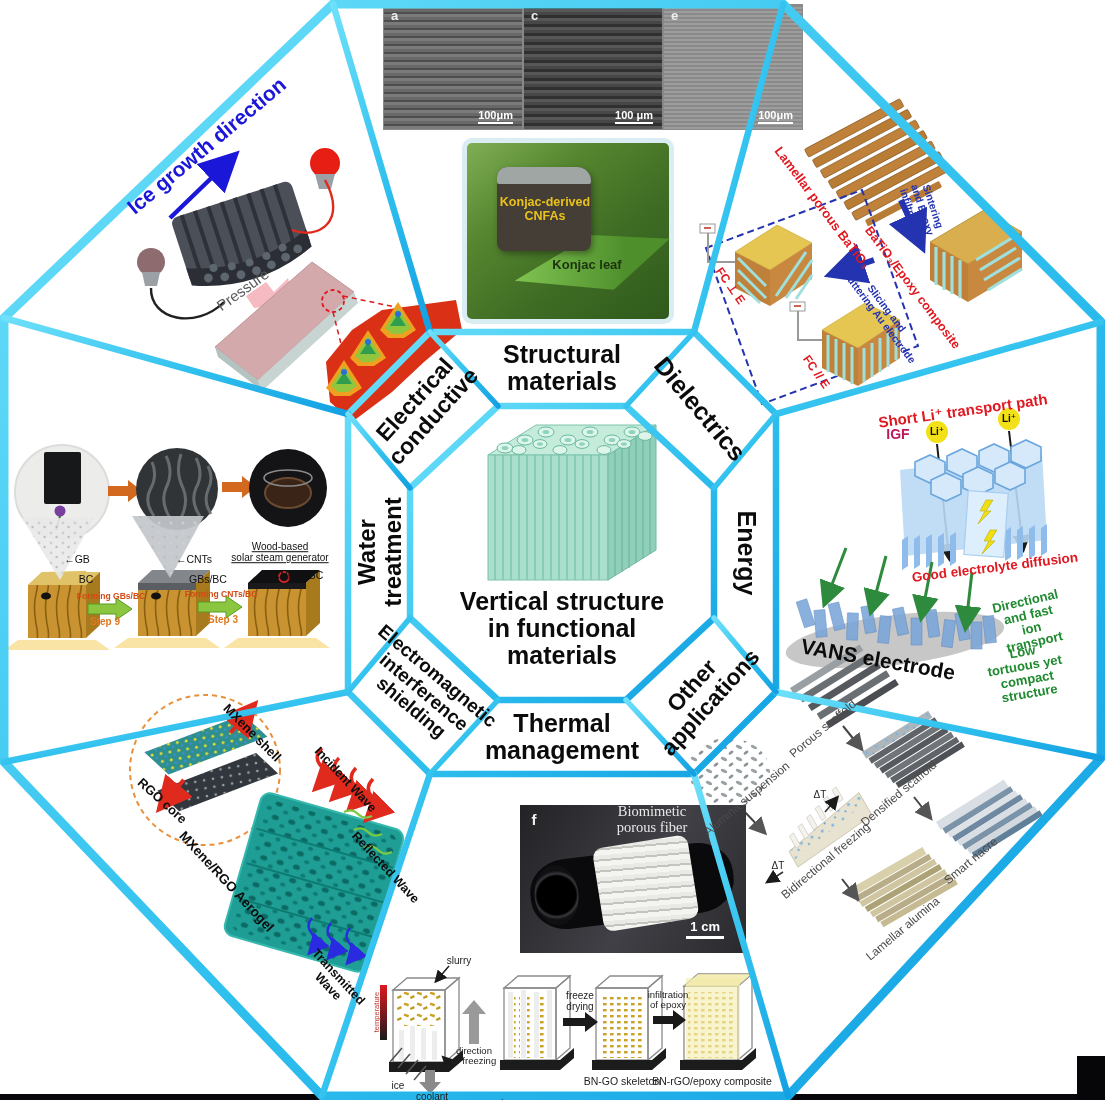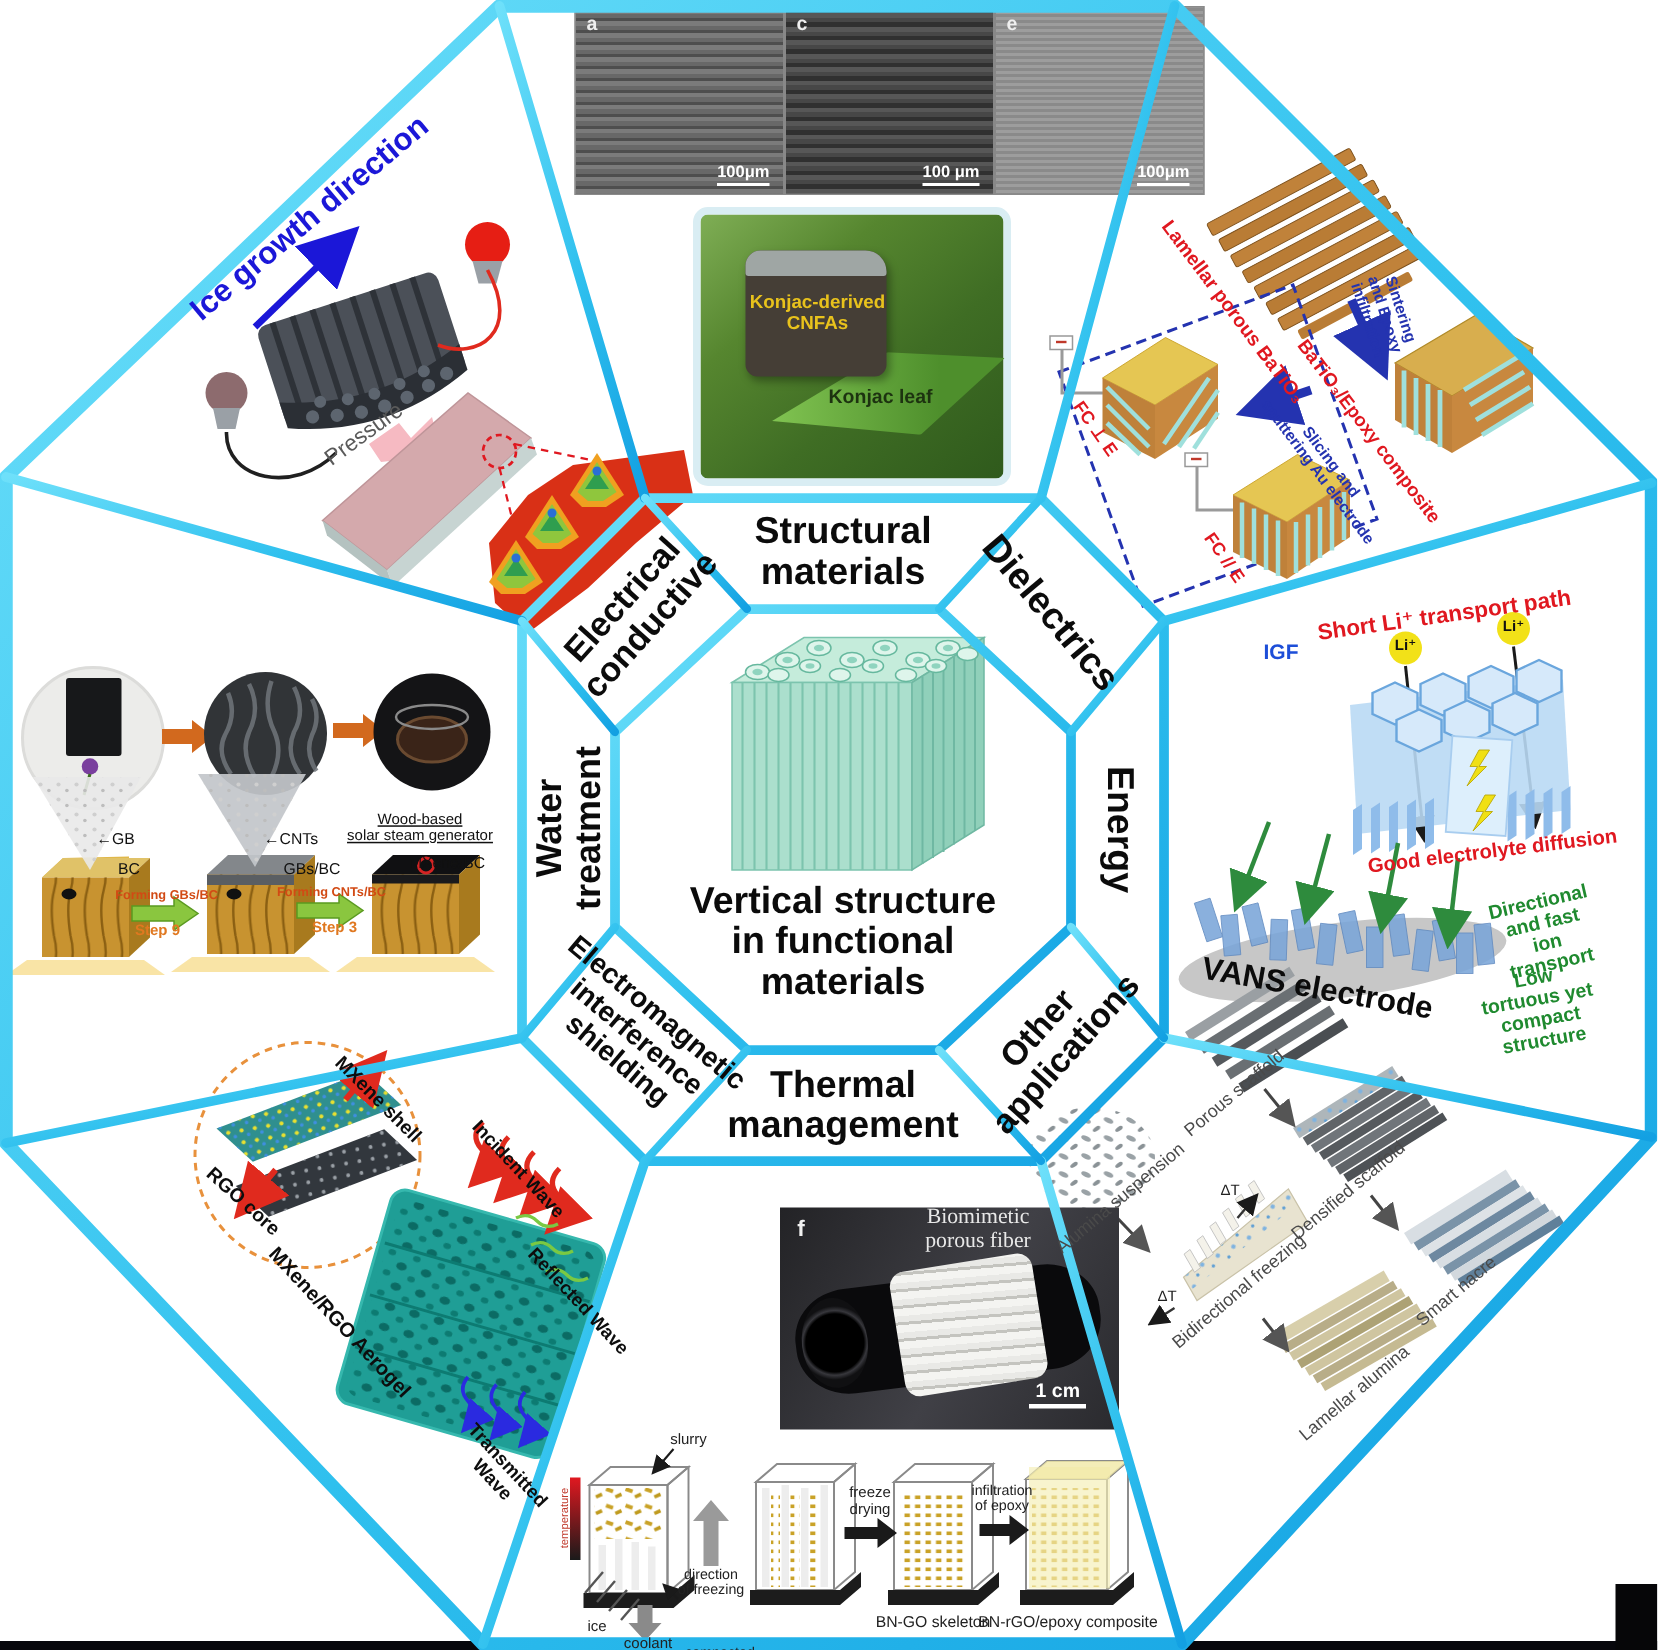--- a/index.html
+++ b/index.html
@@ -669,21 +669,21 @@
 <div class="lbl" style="left:922px;top:210px;font-size:10.5px;color:#2433b0;--r:72deg;">Sintering
 and Epoxy
 infiltration</div>
 <div class="lbl" style="left:912px;top:288px;font-size:12.5px;color:#e01820;--r:53deg;white-space:nowrap;">BaTiO₃/Epoxy composite</div>
 <div class="lbl" style="left:882px;top:312px;font-size:10.5px;color:#2433b0;--r:53deg;">Slicing and
 sputtering Au electrode</div>
 <div class="lbl" style="left:730px;top:286px;font-size:12px;color:#e01820;--r:55deg;white-space:nowrap;">FC ⊥ E</div>
 <div class="lbl" style="left:816px;top:372px;font-size:12px;color:#e01820;--r:55deg;white-space:nowrap;">FC // E</div>
 
 <div class="lbl" style="left:963px;top:411px;font-size:15px;color:#e01820;--r:-8deg;white-space:nowrap;">Short Li⁺ transport path</div>
-<div class="lbl" style="left:854px;top:435px;font-size:14px;color:#1d4ed8;">IGF</div>
+<div class="lbl" style="left:898px;top:435px;font-size:14px;color:#be185d;">IGF</div>
 <div class="lbl" style="left:937px;top:432px;font-size:10px;color:#111;z-index:6;">Li⁺</div>
 <div class="lbl" style="left:1009px;top:419px;font-size:10px;color:#111;z-index:6;">Li⁺</div>
 <div class="lbl" style="left:995px;top:568px;font-size:13.5px;color:#e01820;--r:-7deg;white-space:nowrap;">Good electrolyte diffusion</div>
 <div class="lbl" style="left:878px;top:660px;font-size:21px;color:#0b0b0b;--r:10deg;white-space:nowrap;">VANS electrode</div>
 <div class="lbl" style="left:1030px;top:622px;font-size:13px;color:#1f8a2f;--r:-13deg;">Directional and fast
 ion transport</div>
 <div class="lbl" style="left:1026px;top:673px;font-size:13px;color:#1f8a2f;--r:-10deg;">Low tortuous yet
 compact structure</div>
 
 <div class="lbl thin" style="left:747px;top:799px;font-size:12px;color:#4a4a4a;--r:-40deg;white-space:nowrap;">Alumina suspension</div>
@@ -715,21 +715,21 @@
 <div class="lbl" style="left:226px;top:882px;font-size:13.5px;color:#0d0d0d;--r:47deg;white-space:nowrap;">MXene/RGO Aerogel</div>
 <div class="lbl" style="left:345px;top:780px;font-size:12.5px;color:#0d0d0d;--r:47deg;white-space:nowrap;">Incident Wave</div>
 <div class="lbl" style="left:385px;top:868px;font-size:12.5px;color:#0d0d0d;--r:47deg;white-space:nowrap;">Reflected Wave</div>
 <div class="lbl" style="left:333px;top:982px;font-size:12.5px;color:#0d0d0d;--r:47deg;">Transmitted
 Wave</div>
 
 <div class="lbl thin" style="left:77px;top:560px;font-size:10.5px;color:#111;">←GB</div>
 <div class="lbl thin" style="left:86px;top:580px;font-size:10.5px;color:#111;">BC</div>
 <div class="lbl thin" style="left:194px;top:560px;font-size:10.5px;color:#111;">←CNTs</div>
 <div class="lbl thin" style="left:208px;top:580px;font-size:10.5px;color:#111;">GBs/BC</div>
-<div class="lbl thin" style="left:298px;top:576px;font-size:10.5px;color:#111;">MXene/BC</div>
+<div class="lbl thin" style="left:298px;top:576px;font-size:10.5px;color:#111;">CNFAs/BC</div>
 <div class="lbl thin" style="left:280px;top:553px;font-size:10px;color:#111;text-decoration:underline;">Wood-based
 solar steam generator</div>
 <div class="lbl" style="left:111px;top:597px;font-size:8.5px;color:#d24a14;white-space:nowrap;z-index:6;">Forming GBs/BC</div>
 <div class="lbl" style="left:105px;top:622px;font-size:10px;color:#e07820;">Step 9</div>
 <div class="lbl" style="left:221px;top:595px;font-size:8.5px;color:#d24a14;white-space:nowrap;z-index:6;">Forming CNTs/BC</div>
 <div class="lbl" style="left:223px;top:620px;font-size:10px;color:#e07820;">Step 3</div>
 
 </div>
 
 </body></html>

